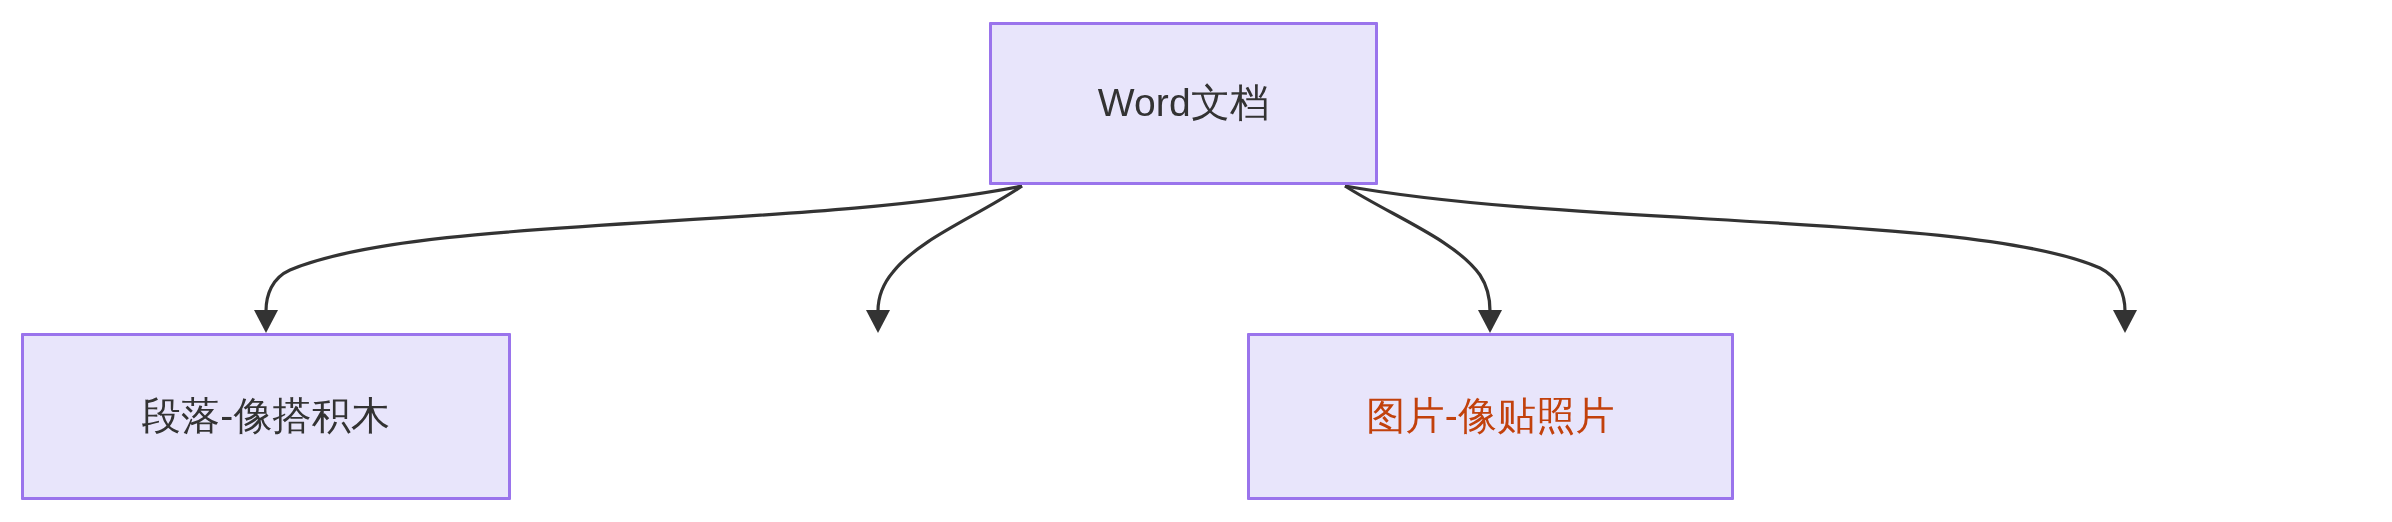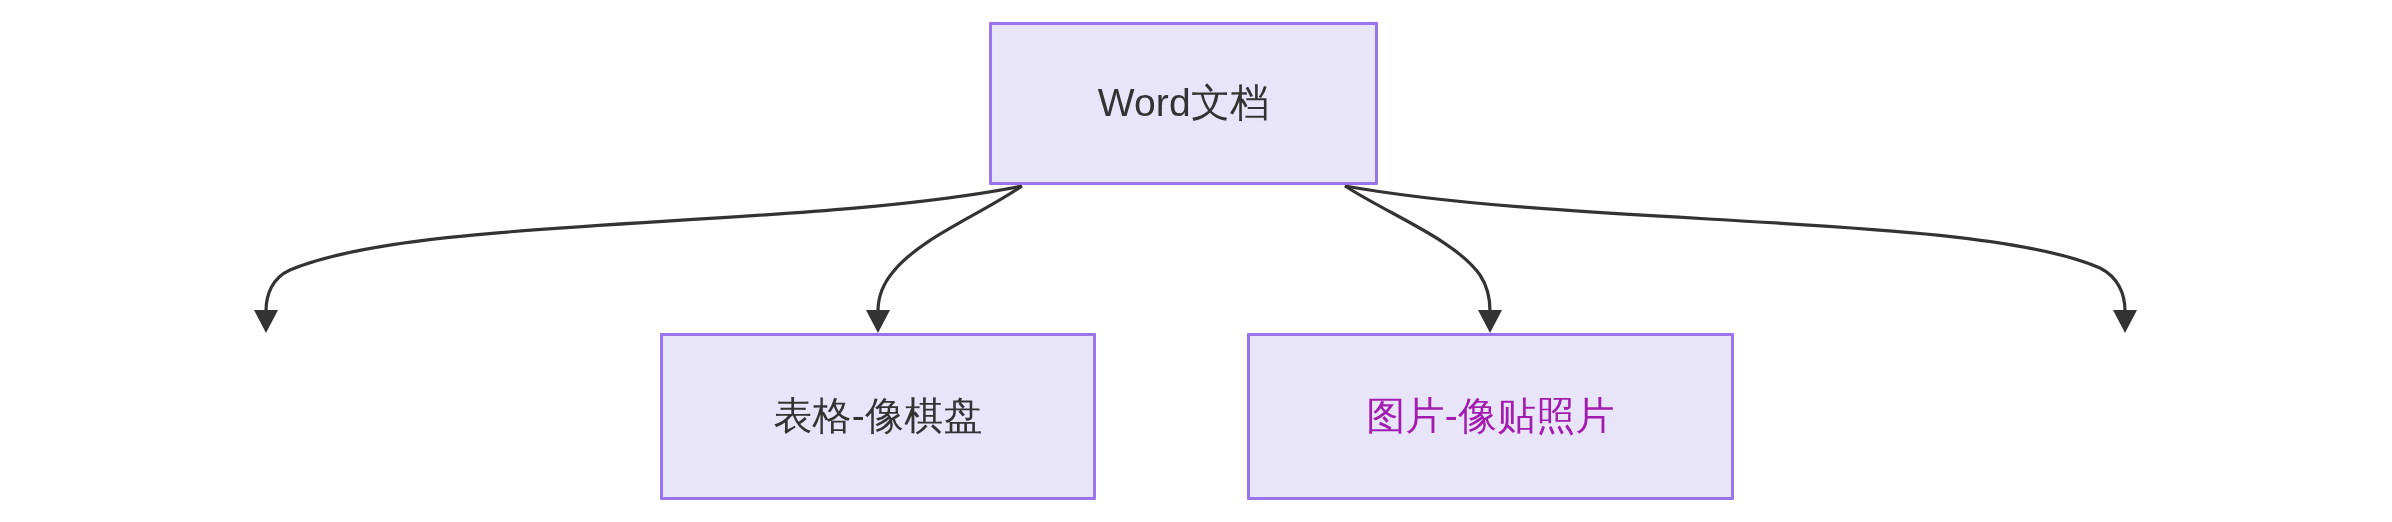--- a/index.html
+++ b/index.html
@@ -73,23 +73,23 @@
     <g>
       <path class="edge-path" d="M 1345,186 C 1580,228 1975,213 2100,268 C 2118,277 2125,294 2125,311" style="stroke: rgb(51, 51, 51);"></path>
       <polygon class="arrow-head" points="2113,310 2137,310 2125,333" style="fill: rgb(51, 51, 51);"></polygon>
     </g>
   </svg>
 
   <div class="node" id="node-root" style="left: 989px; top: 22px; width: 389px; height: 163px; background: rgb(232, 229, 251); border-color: rgb(154, 116, 236);">
     <span class="node-label" style="color: rgb(51, 51, 51);">Word文档</span>
   </div>
 
-
-  <div class="node" id="node-child-2" style="left: 660px; top: 333px; width: 436px; height: 167px; background: rgb(232, 229, 251); border-color: rgb(154, 116, 236);">
-    <span class="node-label" style="color: rgb(51, 51, 51);">表格-像棋盘</span>
+  <div class="node" id="node-child-1" style="left: 21px; top: 333px; width: 490px; height: 167px; background: rgb(232, 229, 251); border-color: rgb(154, 116, 236);">
+    <span class="node-label" style="color: rgb(51, 51, 51);">段落-像搭积木</span>
   </div>
 
+
   <div class="node" id="node-child-3" style="left: 1247px; top: 333px; width: 487px; height: 167px; background: rgb(232, 229, 251); border-color: rgb(154, 116, 236);">
-    <span class="node-label" style="color: #a21caf;">图片-像贴照片</span>
+    <span class="node-label" style="color: #c2410c;">图片-像贴照片</span>
   </div>
 
 
 </div>
 
 </body></html>

